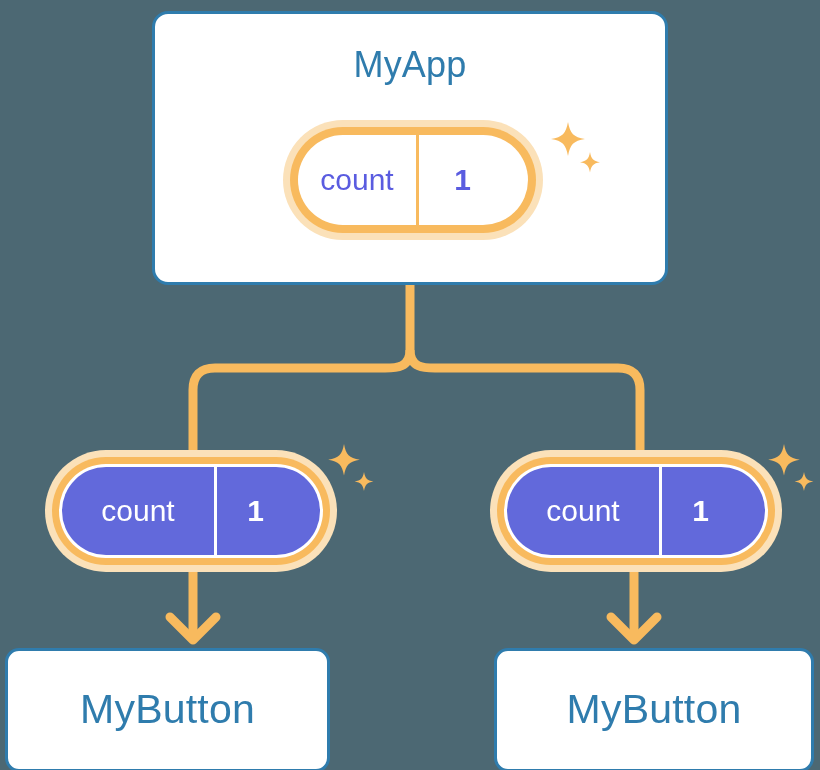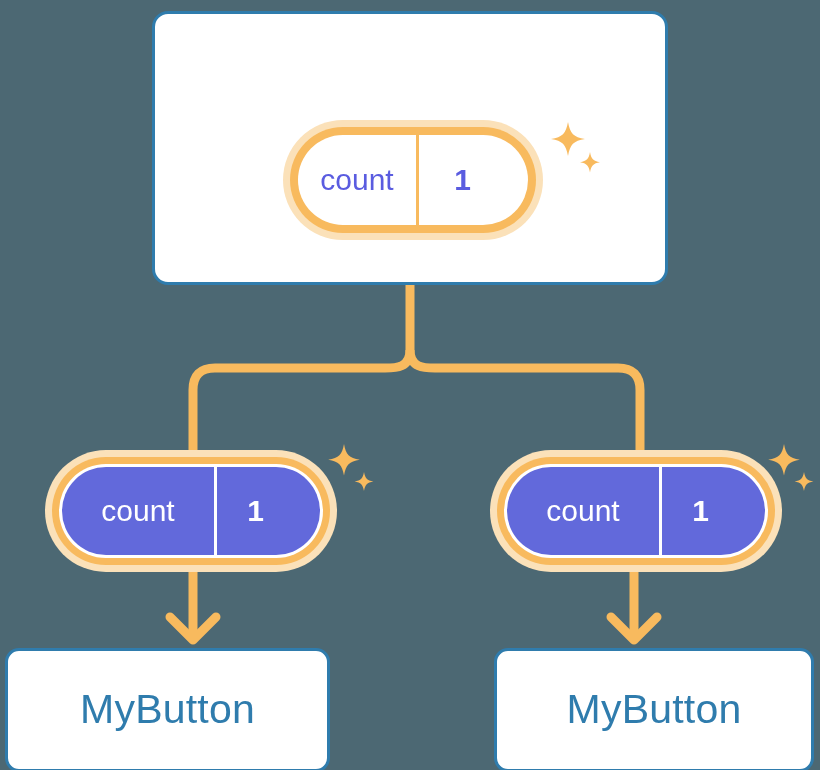--- a/index.html
+++ b/index.html
@@ -193,20 +193,21 @@
       <path d="M 193 572 L 193 640"></path>
       <path d="M 634 572 L 634 640"></path>
     </g>
     <g fill="none" stroke="#f8ba5e" stroke-width="9" stroke-linecap="round" stroke-linejoin="round">
       <path d="M 170 617 L 193 640 L 216 617"></path>
       <path d="M 611 617 L 634 640 L 657 617"></path>
     </g>
   </svg>
 
   <div class="app-card">
+    <div class="app-card-title">MyApp</div>
 
     <div class="pill pill-top" style="left:128px; top:106px; width:260px; height:120px;">
       <div class="pill-outer"></div>
       <div class="pill-ring"></div>
       <div class="pill-body">
         <div class="pill-key">count</div>
         <div class="pill-divider"></div>
         <div class="pill-val">1</div>
       </div>
     </div>

